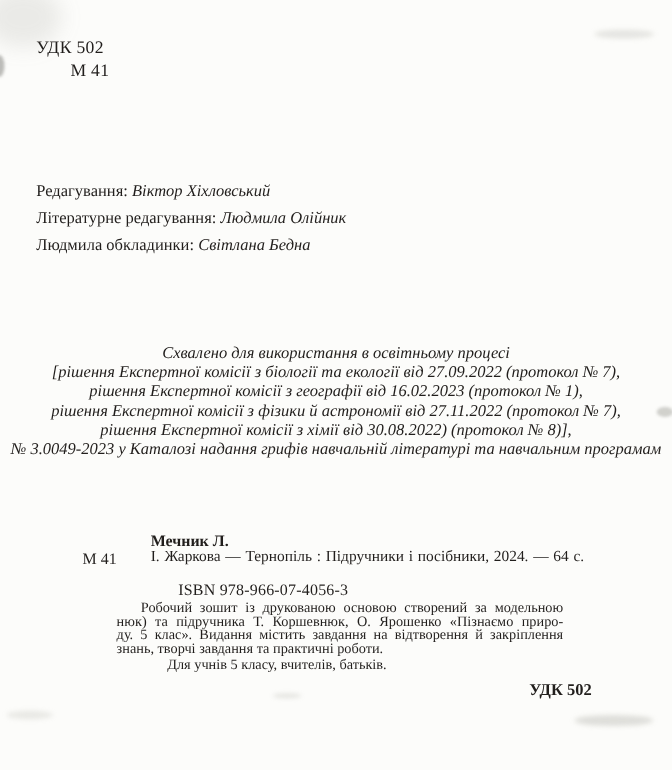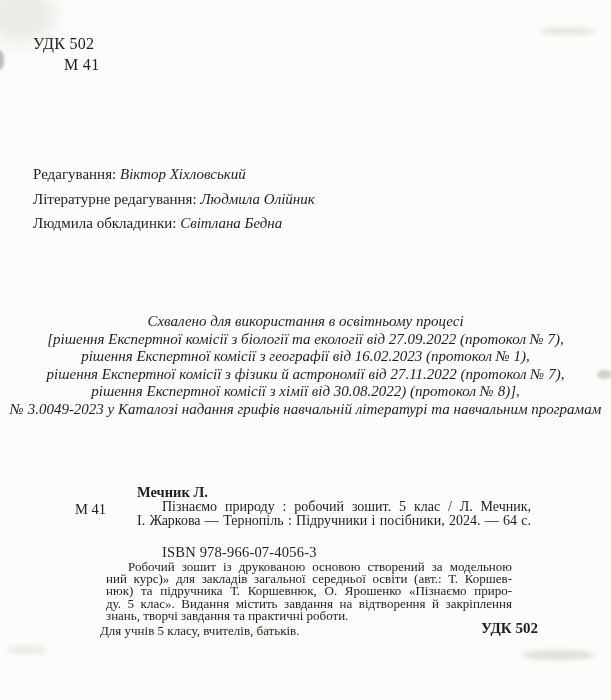--- a/index.html
+++ b/index.html
@@ -92,21 +92,21 @@
   }
   .annotation .anno-line {
     font-size: 13px;
     line-height: 12.4px;
     text-align: justify;
     text-align-last: justify;
   }
   .annotation .anno-line.first { text-indent: 22px; }
   .annotation .anno-line.last { text-align-last: left; }
   .audience-line {
-    margin-left: 25px;
+    margin-left: 77px;
     font-size: 13px;
     line-height: 13px;
     margin-top: 1px;
   }
   .udc-footer {
     position: absolute;
     right: 0;
     top: 135px;
     font-weight: bold;
     font-size: 15px;
@@ -154,29 +154,27 @@
     <div class="approval-line">рішення Експертної комісії з фізики й астрономії від 27.11.2022 (протокол № 7),</div>
     <div class="approval-line">рішення Експертної комісії з хімії від 30.08.2022) (протокол № 8)],</div>
     <div class="approval-line">№ 3.0049-2023 у Каталозі надання грифів навчальній літературі та навчальним програмам</div>
   </div>
 
   <div class="catalog-card">
     <div class="card-author">Мечник Л.</div>
     <div class="card-code">М 41</div>
 
     <div class="citation">
-      <div class="cite-line first">Пізнаємо природу : робочий зошит. 5 клас / Л. Мечник,</div>
       <div class="cite-line">І. Жаркова — Тернопіль : Підручники і посібники, 2024. — 64 с.</div>
     </div>
 
     <div class="isbn-line">ISBN 978-966-07-4056-3</div>
 
     <div class="annotation">
       <div class="anno-line first">Робочий зошит із друкованою основою створений за модельною</div>
-      <div class="anno-line">ний курс)» для закладів загальної середньої освіти (авт.: Т. Коршев-</div>
       <div class="anno-line">нюк) та підручника Т. Коршевнюк, О. Ярошенко «Пізнаємо приро-</div>
       <div class="anno-line">ду. 5 клас». Видання містить завдання на відтворення й закріплення</div>
       <div class="anno-line last">знань, творчі завдання та практичні роботи.</div>
     </div>
 
     <div class="audience-line">Для учнів 5 класу, вчителів, батьків.</div>
 
     <div class="udc-footer">УДК 502</div>
   </div>
 

